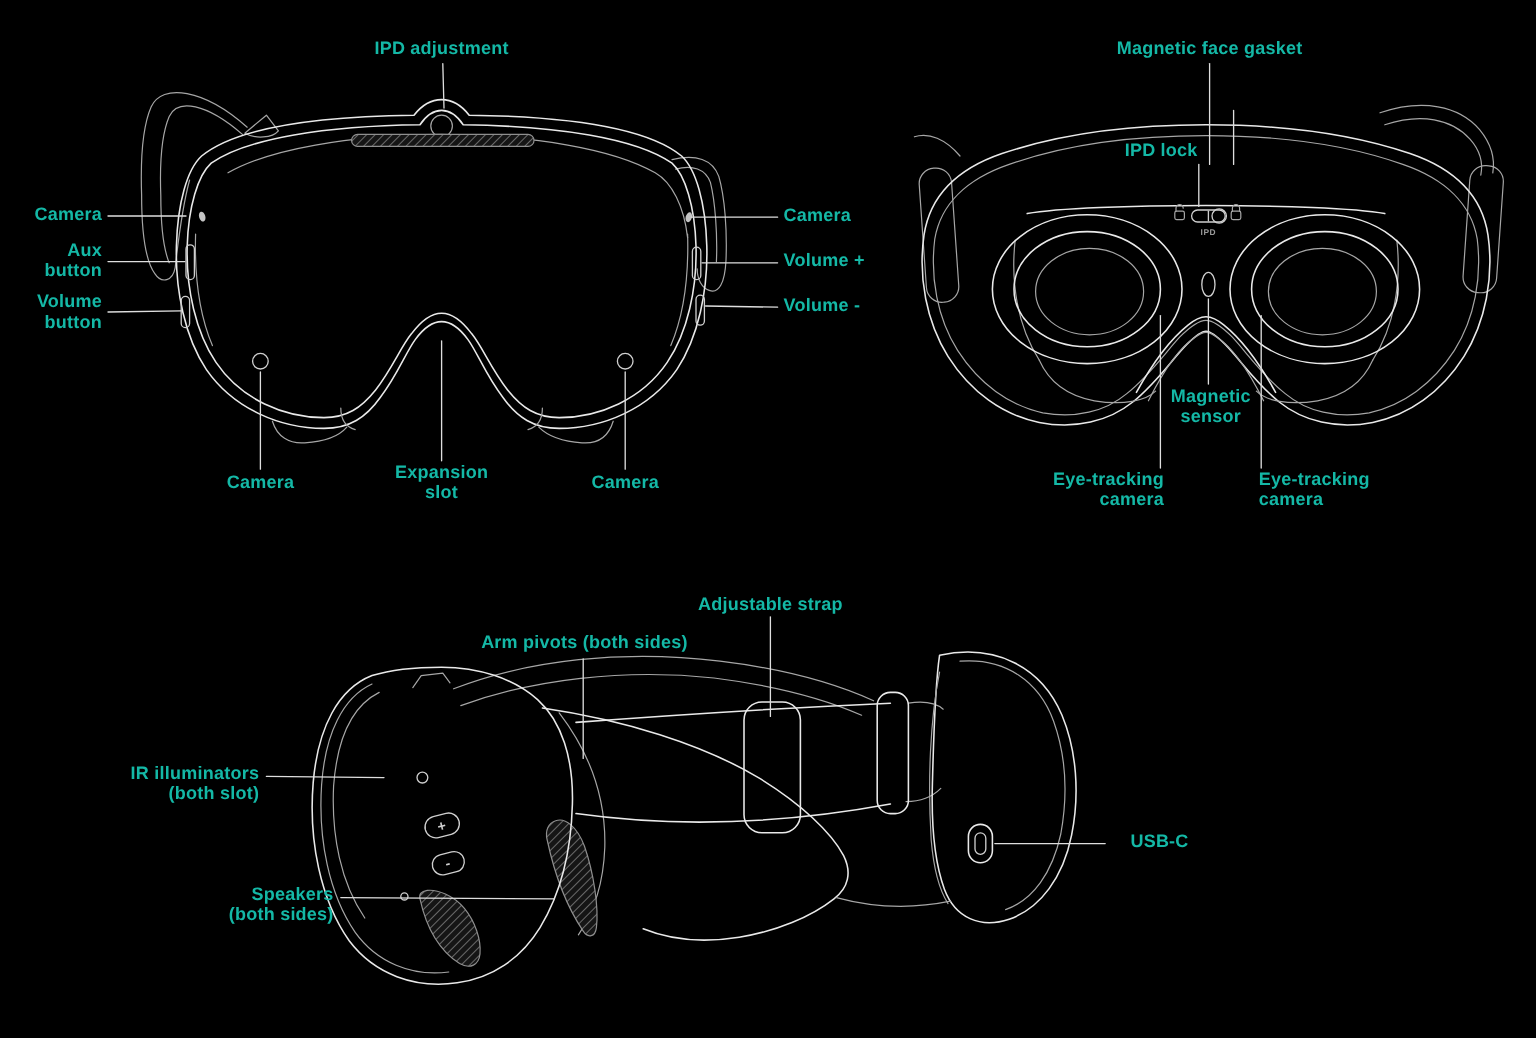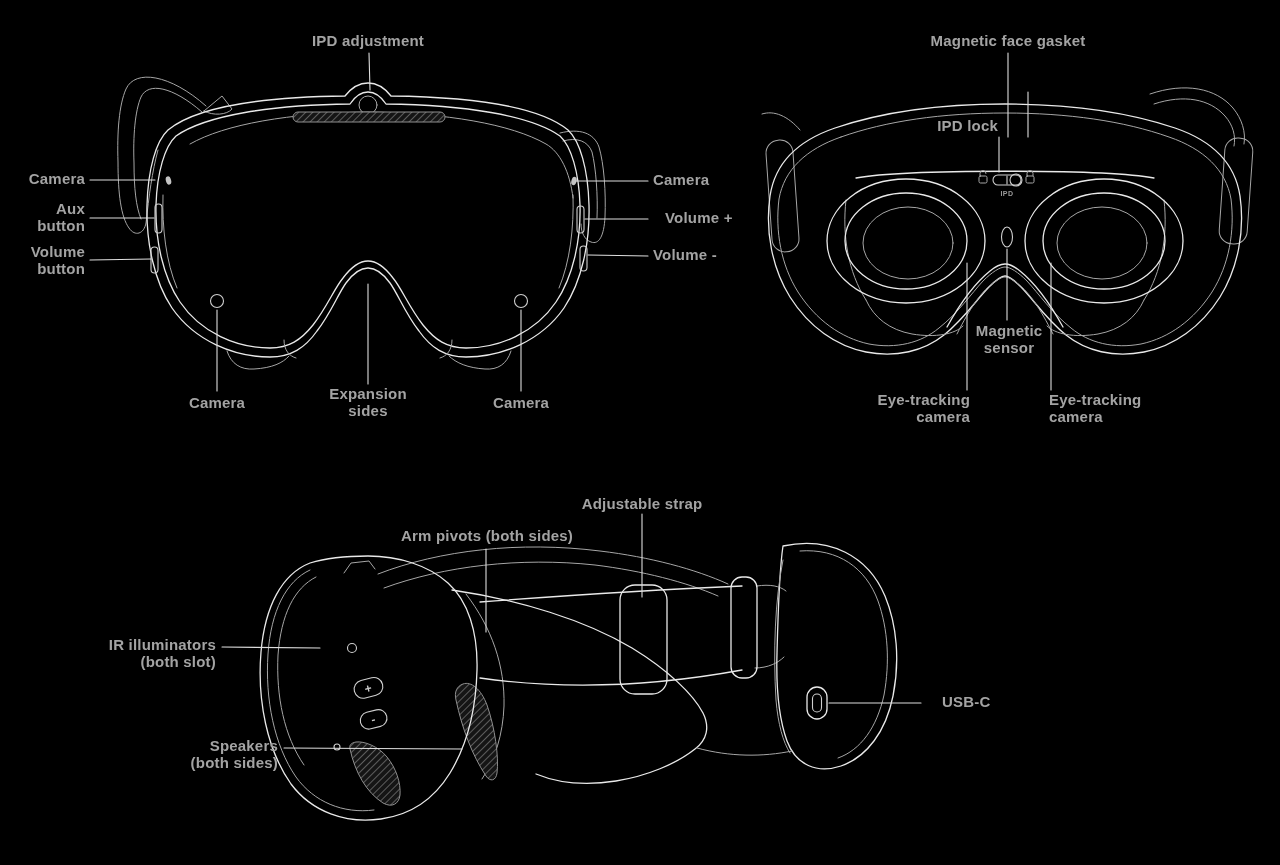--- a/index.html
+++ b/index.html
@@ -1,20 +1,20 @@
 <!DOCTYPE html>
 <html><head>
 <meta charset="utf-8">
 <title>Headset parts diagram</title>
 <style>
   html,body{margin:0;padding:0;background:#000;}
   .stage{position:relative;width:1280px;height:865px;background:#000;overflow:hidden;
          font-family:"Liberation Sans", sans-serif;}
   .art{position:absolute;left:0;top:0;}
-  .label{position:absolute;color:#a3a3a3;font-size:15px;font-weight:600;line-height:1.12;
+  .label{position:absolute;color:#14b8a6;font-size:15px;font-weight:600;line-height:1.12;
          letter-spacing:.2px;white-space:pre-line;}
   .a-r{text-align:right;}
   .a-c{text-align:center;}
   .ln{fill:none;stroke:#e9e9e9;stroke-width:1.3;stroke-linecap:round;stroke-linejoin:round;}
   .ln2{fill:none;stroke:#a6a6a6;stroke-width:1;stroke-linecap:round;stroke-linejoin:round;}
   .lnd{fill:none;stroke:#cfcfcf;stroke-width:1.1;stroke-linecap:round;stroke-linejoin:round;}
   .leader{stroke:#dedede;stroke-width:1.1;stroke-linecap:round;}
   .dot{fill:#c4c4c4;stroke:none;}
   .grille{fill:url(#hatch);stroke:#8f8f8f;stroke-width:1;}
   .tinytext{fill:#9a9a9a;font-family:"Liberation Sans",sans-serif;font-weight:700;}
@@ -181,25 +181,25 @@
     </g>
   </svg>
 
   <div class="label a-c" style="left:268px;top:33px;width:200px;">IPD adjustment</div>
   <div class="label a-r" style="right:1195px;top:171px;">Camera</div>
   <div class="label a-r" style="right:1195px;top:201px;">Aux
 button</div>
   <div class="label a-r" style="right:1195px;top:244px;">Volume
 button</div>
   <div class="label" style="left:653px;top:172px;">Camera</div>
-  <div class="label" style="left:653px;top:210px;margin-left:12px;">Volume +</div>
+  <div class="label" style="left:653px;top:210px;">Volume +</div>
   <div class="label" style="left:653px;top:247px;">Volume -</div>
   <div class="label a-c" style="left:147px;top:395px;width:140px;">Camera</div>
   <div class="label a-c" style="left:298px;top:386px;width:140px;">Expansion
-sides</div>
+slot</div>
   <div class="label a-c" style="left:451px;top:395px;width:140px;">Camera</div>
 
   <div class="label a-c" style="left:908px;top:33px;width:200px;">Magnetic face gasket</div>
   <div class="label a-r" style="right:282px;top:118px;">IPD lock</div>
   <div class="label a-c" style="left:939px;top:323px;width:140px;">Magnetic
 sensor</div>
   <div class="label a-r" style="right:310px;top:392px;">Eye-tracking
 camera</div>
   <div class="label" style="left:1049px;top:392px;">Eye-tracking
 camera</div>

